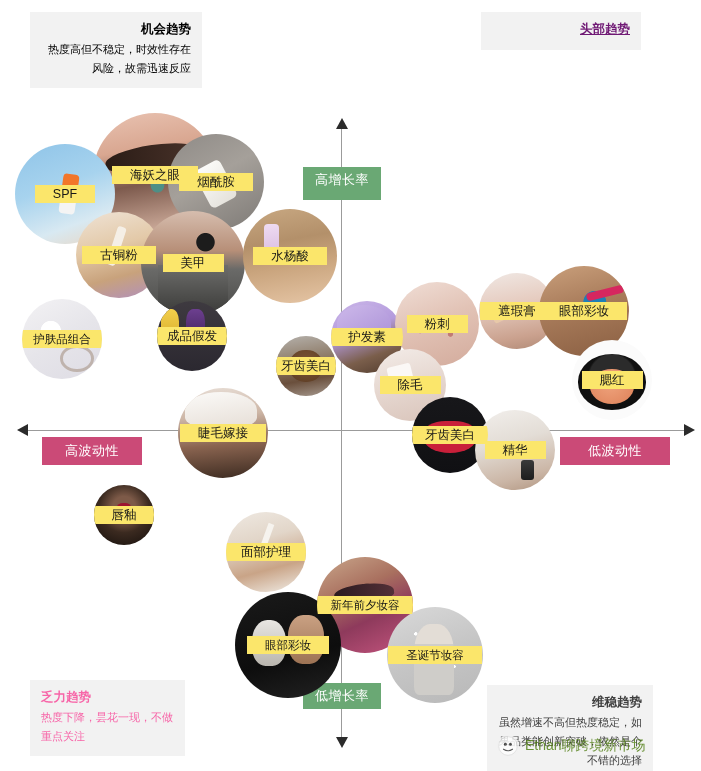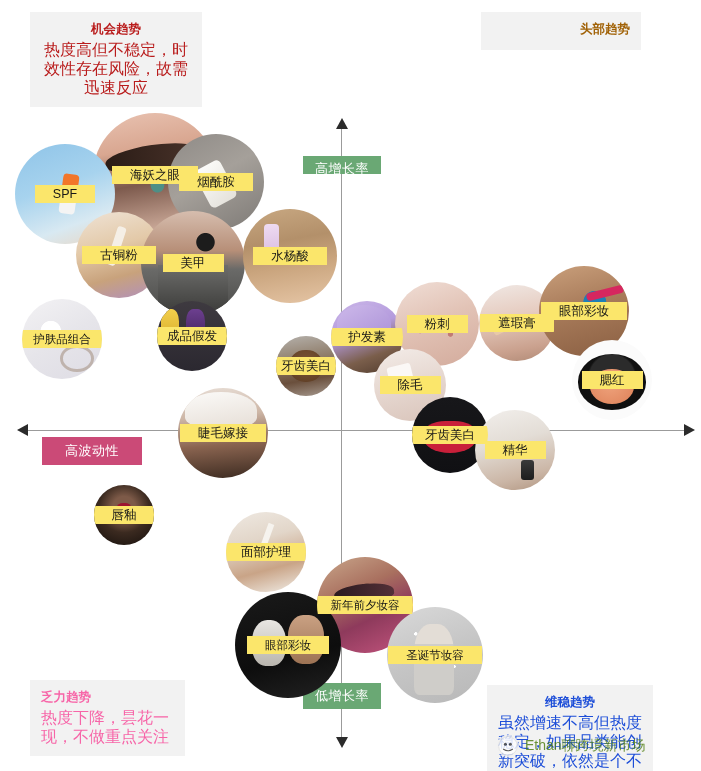--- a/index.html
+++ b/index.html
@@ -20,40 +20,40 @@
   .arrow-left{left:17px;top:424px;border-top:6px solid transparent;border-bottom:6px solid transparent;border-right:11px solid #2b2b2b;}
   .arrow-right{left:684px;top:424px;border-top:6px solid transparent;border-bottom:6px solid transparent;border-left:11px solid #2b2b2b;}
 
   
   .axis-tag{
     position:absolute;color:#ffffff;font-size:13px;line-height:26px;
     text-align:center;letter-spacing:.5px;white-space:nowrap;
   }
   .tag-green{background:#6aa874;}
   .tag-pink{background:#cb4a77;margin-top:20px;}
-  #tag-growth-high{left:303px;top:156px;width:78px;height:18px;font-family:Liberation Serif, serif;}
+  #tag-growth-high{left:303px;top:167px;width:78px;height:33px;font-family:Liberation Serif, serif;}
   #tag-growth-low{left:303px;top:683px;width:78px;height:26px;}
   #tag-vol-high{left:42px;top:417px;width:100px;height:28px;line-height:28px;}
   #tag-vol-low{left:560px;top:417px;width:110px;height:28px;line-height:28px;}
 
   
   .quad{
     position:absolute;background:#f2f2f2;padding:8px 11px 10px;
     box-sizing:border-box;
   }
   .quad .q-title{font-size:12.5px;font-weight:bold;line-height:19px;margin-bottom:1px;}
-  .quad .q-body{font-size:16px;line-height:19px;}
+  .quad .q-body{font-size:11px;line-height:19px;}
   #quad-tl{left:30px;top:12px;width:172px;}
-  #quad-tl .q-title,#quad-tl .q-body{color:#b91c1c;text-align:center;}
+  #quad-tl .q-title,#quad-tl .q-body{color:#000000;text-align:right;}
   #quad-tr{left:481px;top:12px;width:160px;text-align:right;}
-  #quad-tr .q-title,#quad-tr .q-body{color:#a16207;}
+  #quad-tr .q-title,#quad-tr .q-body{color:#701a75;text-decoration:underline;}
   #quad-bl{left:30px;top:680px;width:155px;}
   #quad-bl .q-title,#quad-bl .q-body{color:#f765a8;text-align:left;}
   #quad-br{left:487px;top:685px;width:166px;text-align:right;}
-  #quad-br .q-title,#quad-br .q-body{color:#1d4ed8;text-align:center;}
+  #quad-br .q-title,#quad-br .q-body{color:#404040;}
 
   
   .bubble{
     position:absolute;border-radius:50%;overflow:hidden;
     display:flex;align-items:center;justify-content:center;
   }
   .bubble .art{position:absolute;inset:0;}
   .bubble .blabel{
     position:relative;z-index:5;background:#fbe66b;color:#171717;
     font-size:12.5px;line-height:16px;padding:1px 18px;white-space:nowrap;
@@ -177,20 +177,21 @@
   <div class="axis-line axis-v"></div>
   <div class="axis-line axis-h"></div>
   <div class="arrow arrow-up"></div>
   <div class="arrow arrow-down"></div>
   <div class="arrow arrow-left"></div>
   <div class="arrow arrow-right"></div>
 
   <div class="axis-tag tag-green" id="tag-growth-high">高增长率</div>
   <div class="axis-tag tag-green" id="tag-growth-low">低增长率</div>
   <div class="axis-tag tag-pink" id="tag-vol-high">高波动性</div>
+  <div class="axis-tag tag-pink" id="tag-vol-low">低波动性</div>
 
   <div class="quad" id="quad-tl">
     <div class="q-title">机会趋势</div>
     <div class="q-body">热度高但不稳定，时效性存在风险，故需迅速反应</div>
   </div>
   <div class="quad" id="quad-tr">
     <div class="q-title">头部趋势</div>
   </div>
   <div class="quad" id="quad-bl">
     <div class="q-title">乏力趋势</div>
@@ -239,21 +240,21 @@
         <span class="blabel">牙齿美白</span>
       </div>
       <div class="bubble" style="left: 331px; top: 301px; width: 72px; height: 72px;">
         <div class="art a-cond"></div>
         <span class="blabel">护发素</span>
       </div>
       <div class="bubble" style="left: 395px; top: 282px; width: 84px; height: 84px;">
         <div class="art a-acne"></div>
         <span class="blabel">粉刺</span>
       </div>
-      <div class="bubble" style="left: 479px; top: 285px; width: 76px; height: 76px;">
+      <div class="bubble" style="left: 479px; top: 273px; width: 76px; height: 76px;">
         <div class="art a-concealer"></div>
         <span class="blabel">遮瑕膏</span>
       </div>
       <div class="bubble" style="left: 539px; top: 266px; width: 90px; height: 90px;">
         <div class="art a-eyemk"></div>
         <span class="blabel">眼部彩妆</span>
       </div>
       <div class="bubble" style="left: 572px; top: 340px; width: 80px; height: 80px;">
         <div class="art a-blush"></div>
         <span class="blabel">腮红</span>

